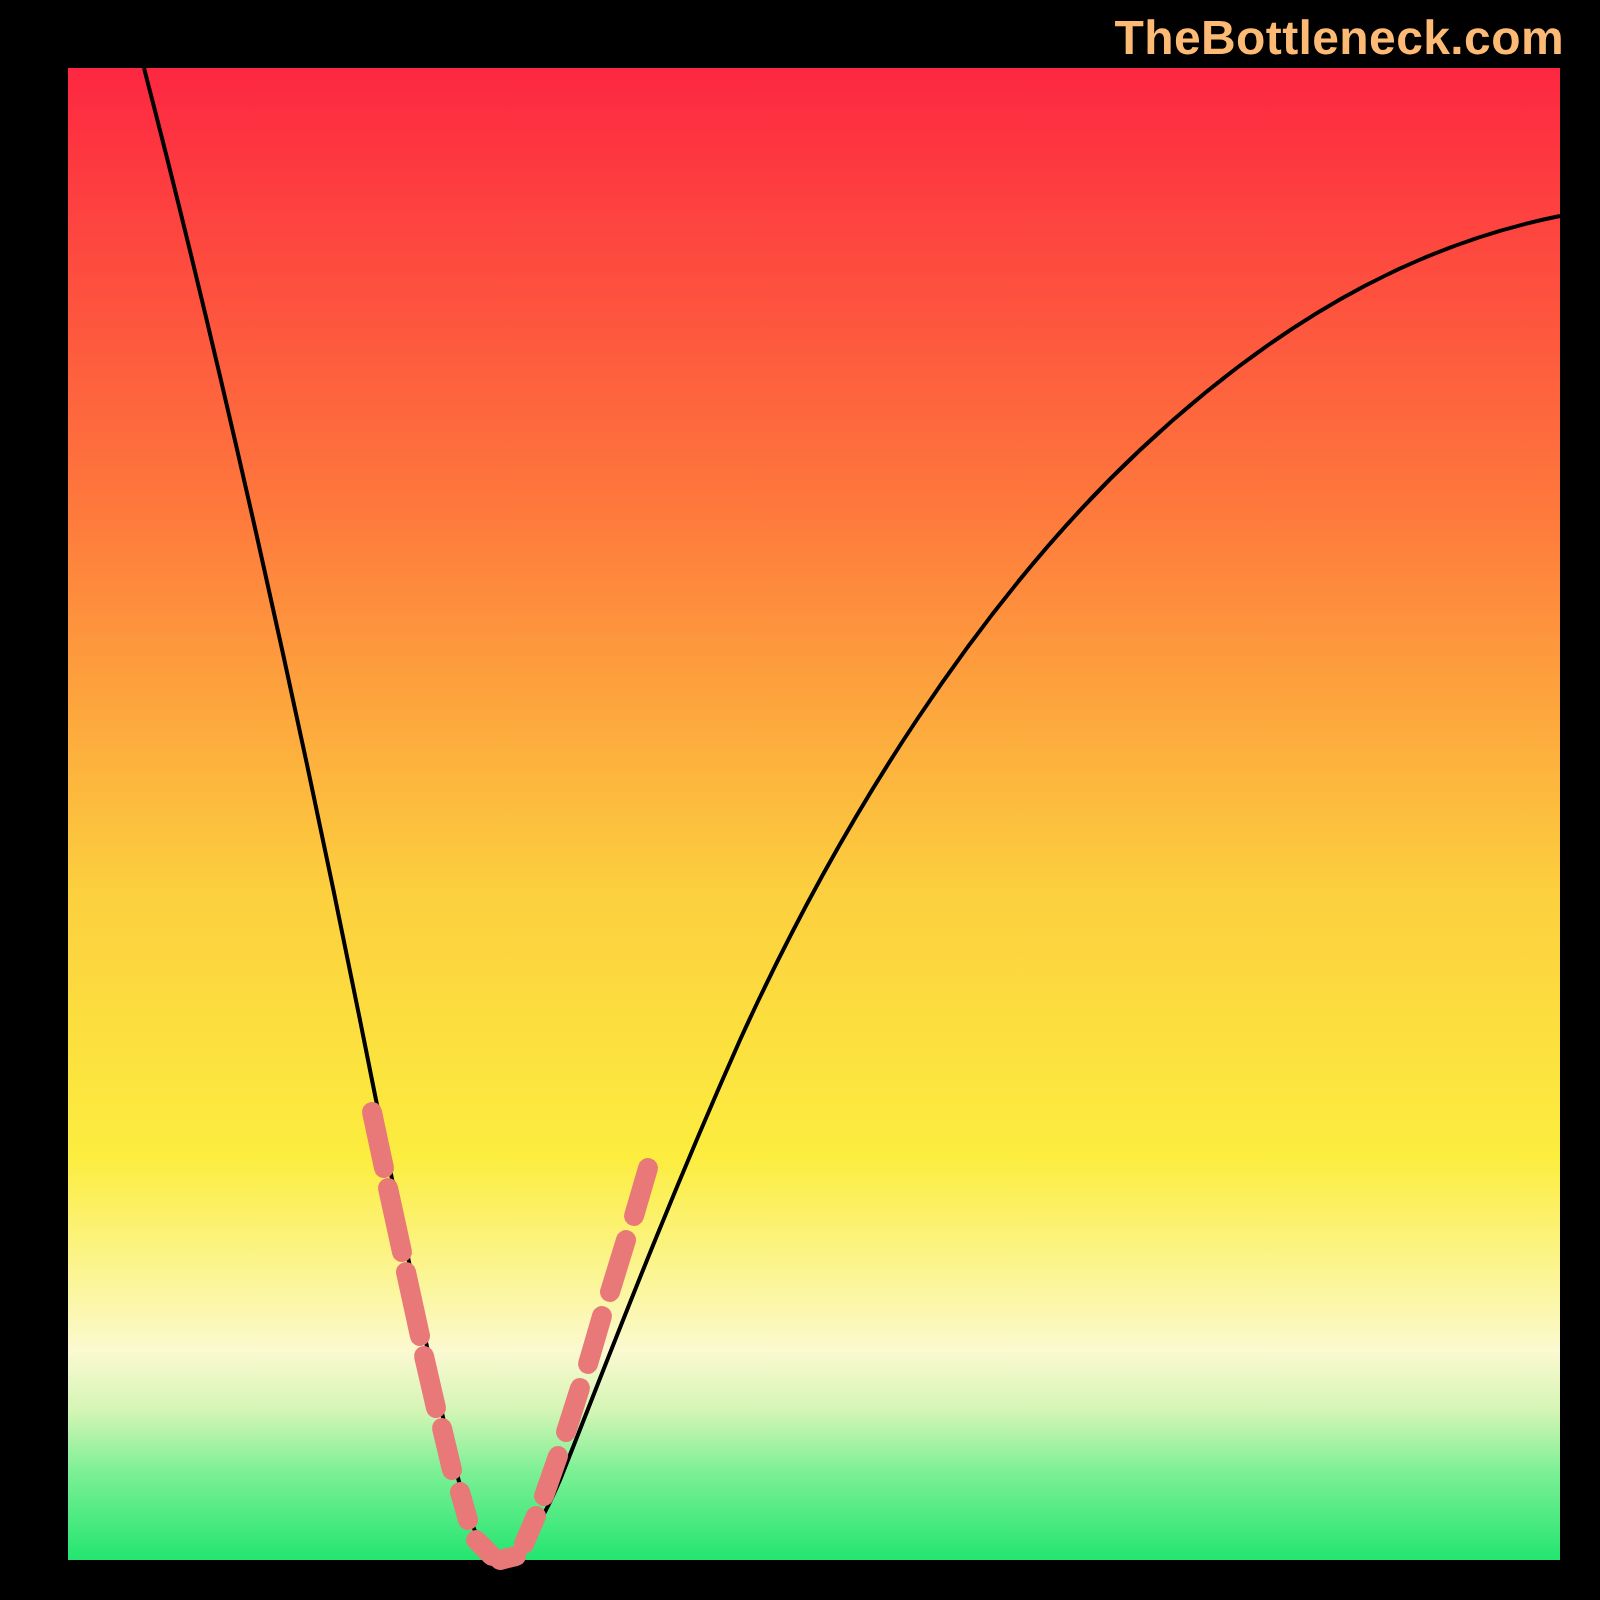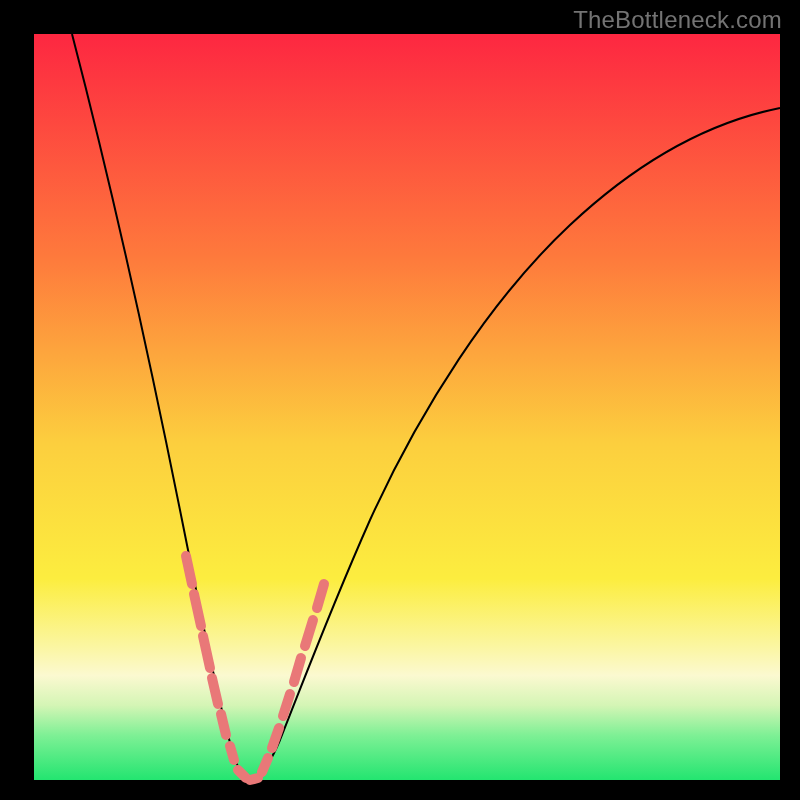--- a/index.html
+++ b/index.html
@@ -17,22 +17,22 @@
     width: 800px;
     height: 800px;
     background: #000;
   }
   .watermark {
     position: absolute;
     top: 6px;
     right: 18px;
     font-family: Arial, Helvetica, sans-serif;
     font-size: 24px;
-    font-weight: 400;
-    color: #737373;
+    font-weight: 700;
+    color: #fdba74;
     letter-spacing: 0.2px;
   }
   svg {
     position: absolute;
     left: 0;
     top: 0;
   }
   .curve {
     fill: none;
     stroke: #000;

